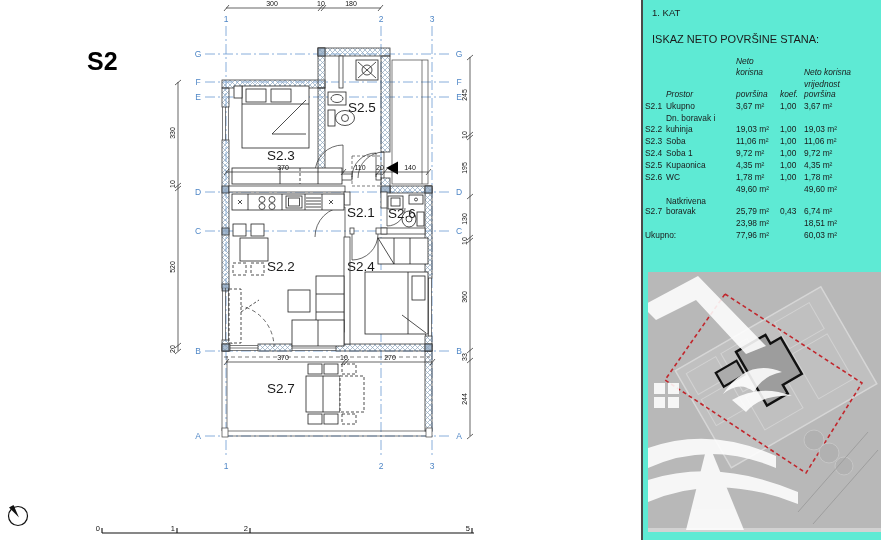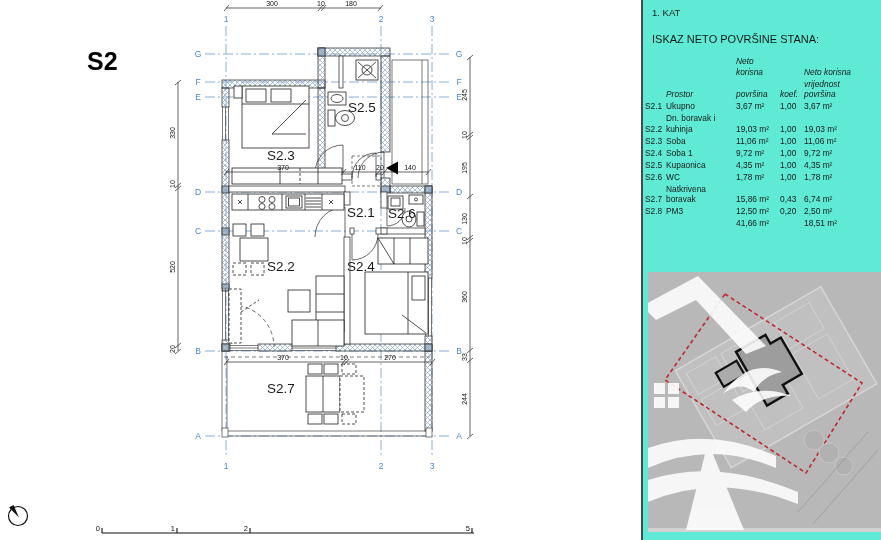--- a/index.html
+++ b/index.html
@@ -354,39 +354,45 @@
         <td>4,35 m²</td>
       </tr>
       <tr>
         <td>S2.6</td>
         <td>WC</td>
         <td>1,78 m²</td>
         <td>1,00</td>
         <td>1,78 m²</td>
       </tr>
       <tr>
+        <td></td>
+            <td></td>
+        <td>49,60 m²</td>
+        <td></td>
+        <td>49,60 m²</td>
+      </tr>
+      <tr>
         <td>S2.7</td>
         <td>Natkrivena boravak</td>
-        <td>15,86 m²</td>
+        <td>25,79 m²</td>
         <td>0,43</td>
         <td>6,74 m²</td>
       </tr>
       <tr>
-        <td>S2.8</td>
-        <td>PM3</td>
-        <td>12,50 m²</td>
-        <td>0,20</td>
-        <td>2,50 m²</td>
-      </tr>
-      <tr>
         <td></td>
             <td></td>
-        <td>41,66 m²</td>
+        <td>23,98 m²</td>
         <td></td>
         <td>18,51 m²</td>
+      </tr>
+      <tr>
+        <td colspan="2">Ukupno:</td>
+        <td>77,96 m²</td>
+        <td></td>
+        <td>60,03 m²</td>
       </tr>
     </tbody>
       </table>
 
     <svg id="site-svg" width="233" height="260" viewBox="0 0 233 260">
       <rect x="0" y="0" width="233" height="258" fill="#b8b8b8"></rect>
       <rect x="0" y="256" width="233" height="4" fill="#d2d2d2"></rect>
 
       <g transform="translate(95,92) rotate(-30)">
         <rect x="-62" y="-28" width="168" height="112" fill="#c0c0c0" stroke="#d6d6d6" stroke-width="1.5"></rect>

